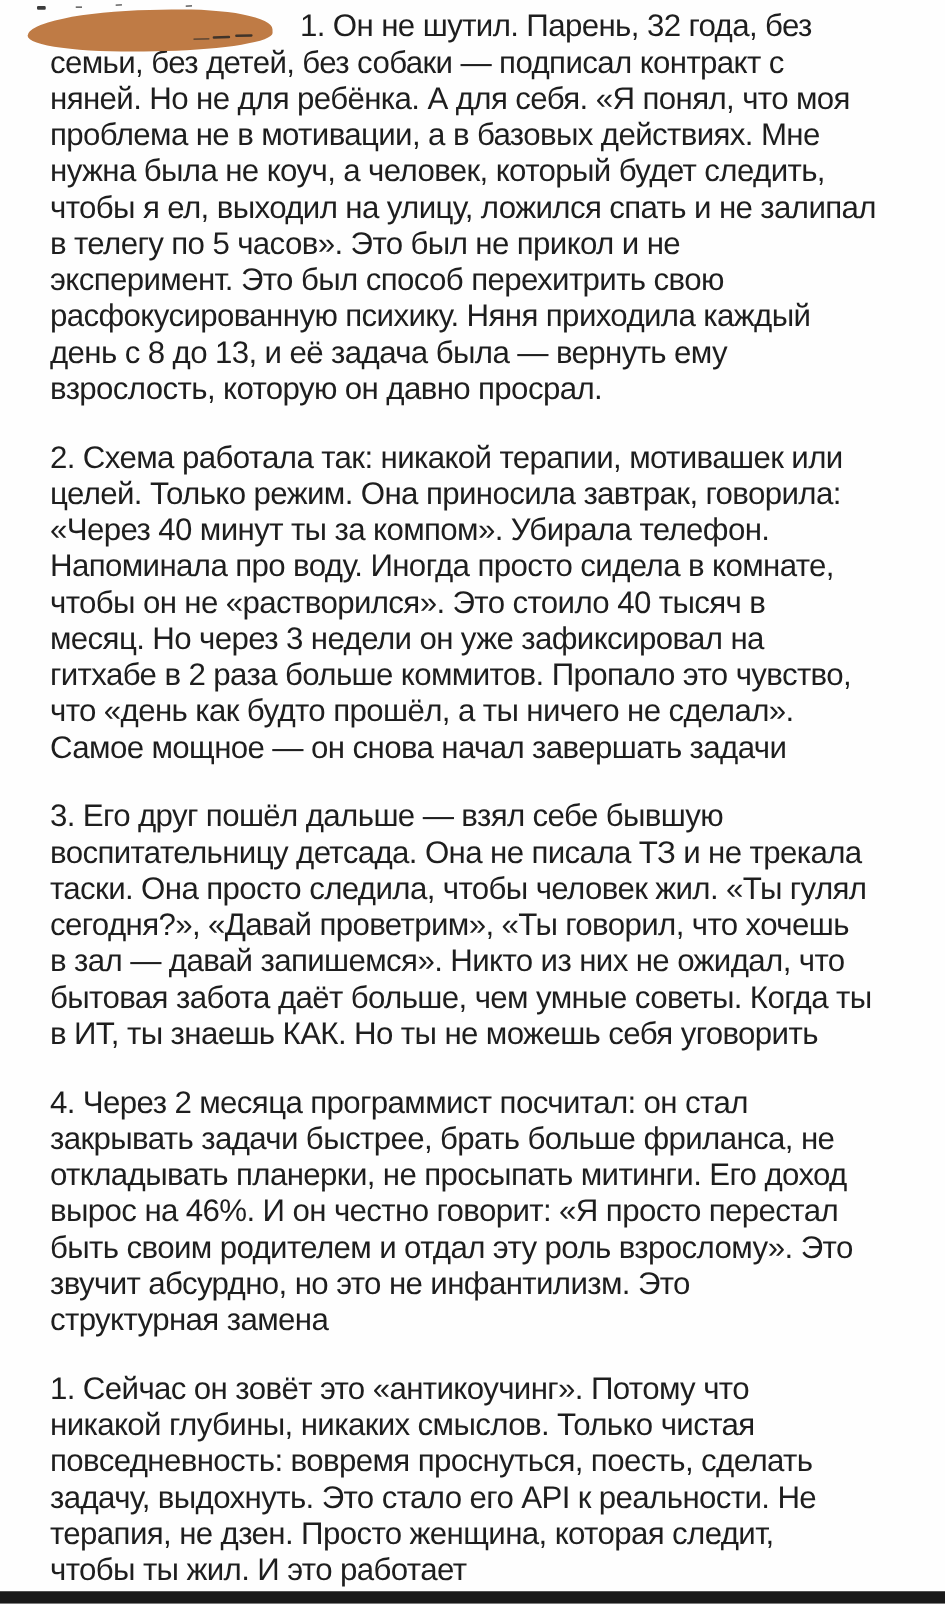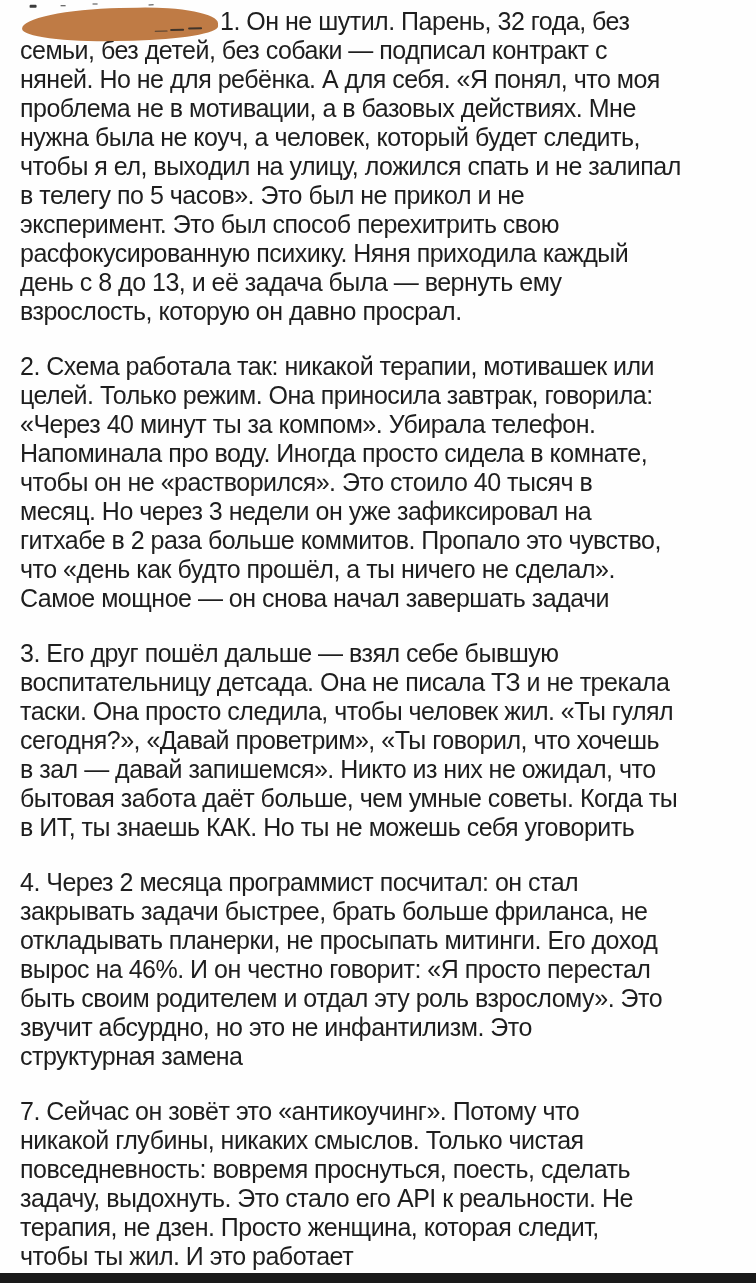--- a/index.html
+++ b/index.html
@@ -16,21 +16,21 @@
     position: relative;
   }
 
   .page {
     position: relative;
     width: 756px;
     height: 1283px;
   }
 
   .content {
-    padding: 7px 14px 0 20px;
+    padding: 7px 14px 0 40px;
   }
 
   .para {
     font-size: 25px;
     line-height: 29px;
     letter-spacing: -0.5px;
     color: var(--text, #1e1e1e);
     white-space: pre-line;
     margin: 0 0 26px 0;
   }
@@ -127,21 +127,21 @@
 в ИТ, ты знаешь КАК. Но ты не можешь себя уговорить</p>
 
     <p class="para">4. Через 2 месяца программист посчитал: он стал
 закрывать задачи быстрее, брать больше фриланса, не
 откладывать планерки, не просыпать митинги. Его доход
 вырос на 46%. И он честно говорит: «Я просто перестал
 быть своим родителем и отдал эту роль взрослому». Это
 звучит абсурдно, но это не инфантилизм. Это
 структурная замена</p>
 
-    <p class="para">7. Сейчас он зовёт это «антикоучинг». Потому что
+    <p class="para">1. Сейчас он зовёт это «антикоучинг». Потому что
 никакой глубины, никаких смыслов. Только чистая
 повседневность: вовремя проснуться, поесть, сделать
 задачу, выдохнуть. Это стало его API к реальности. Не
 терапия, не дзен. Просто женщина, которая следит,
 чтобы ты жил. И это работает</p>
   </div>
 
   <div class="bottom-bar"></div>
 
 </div>

